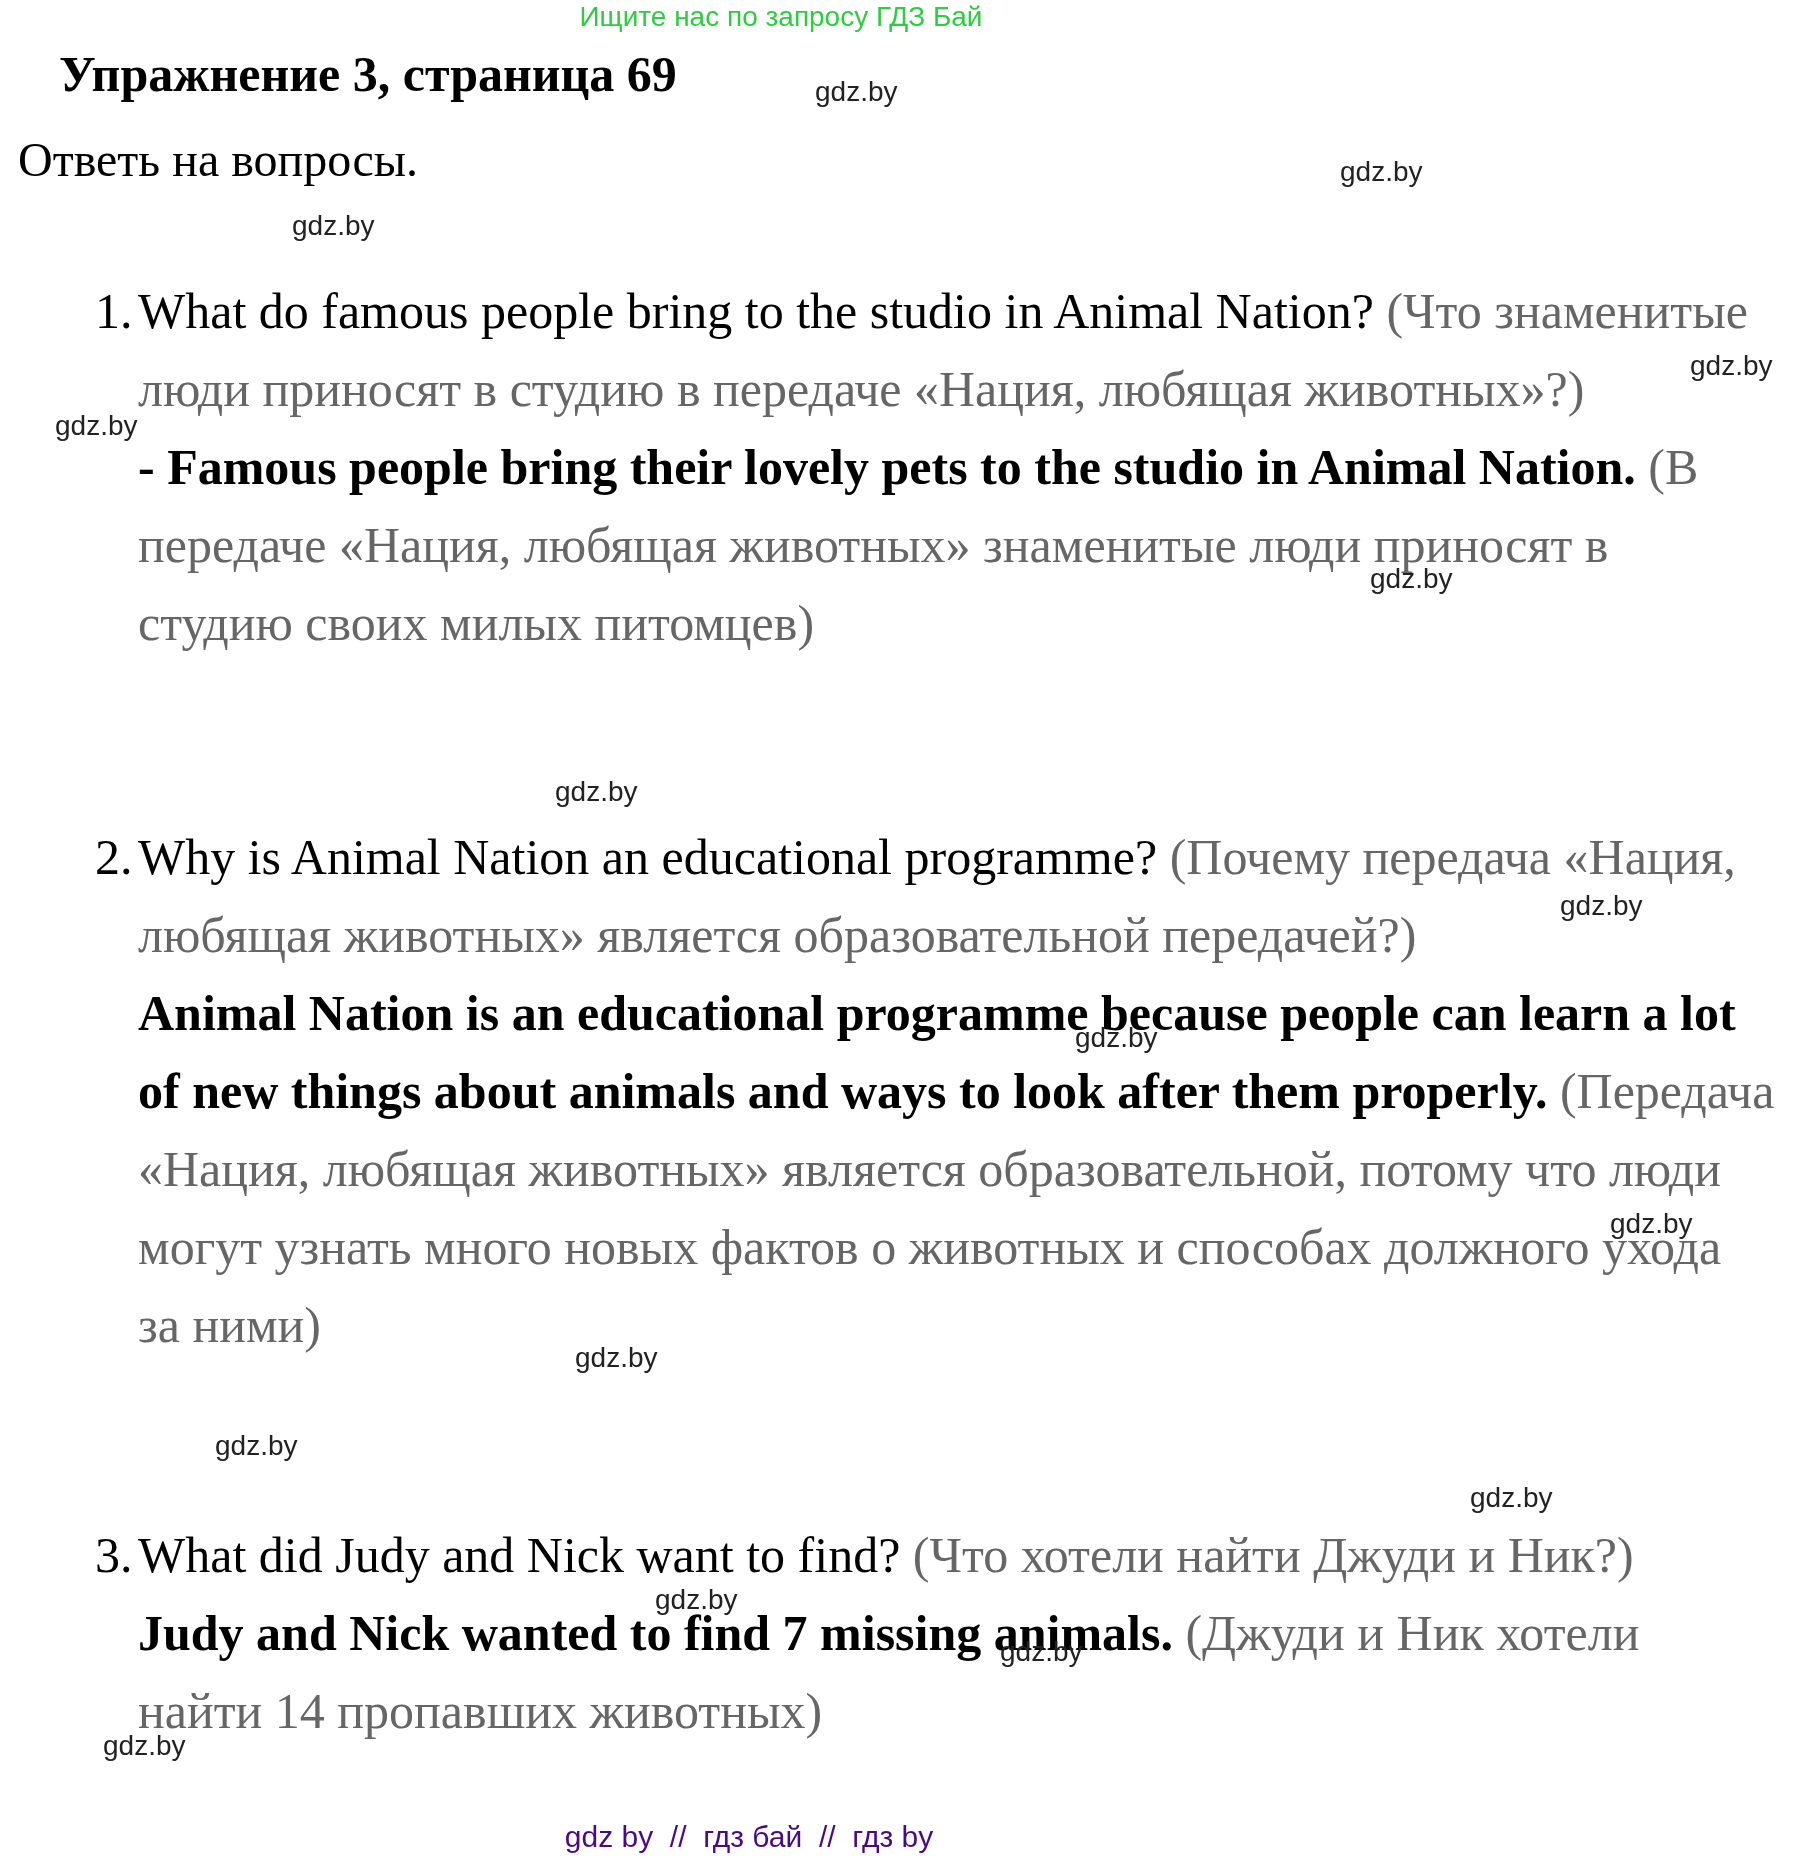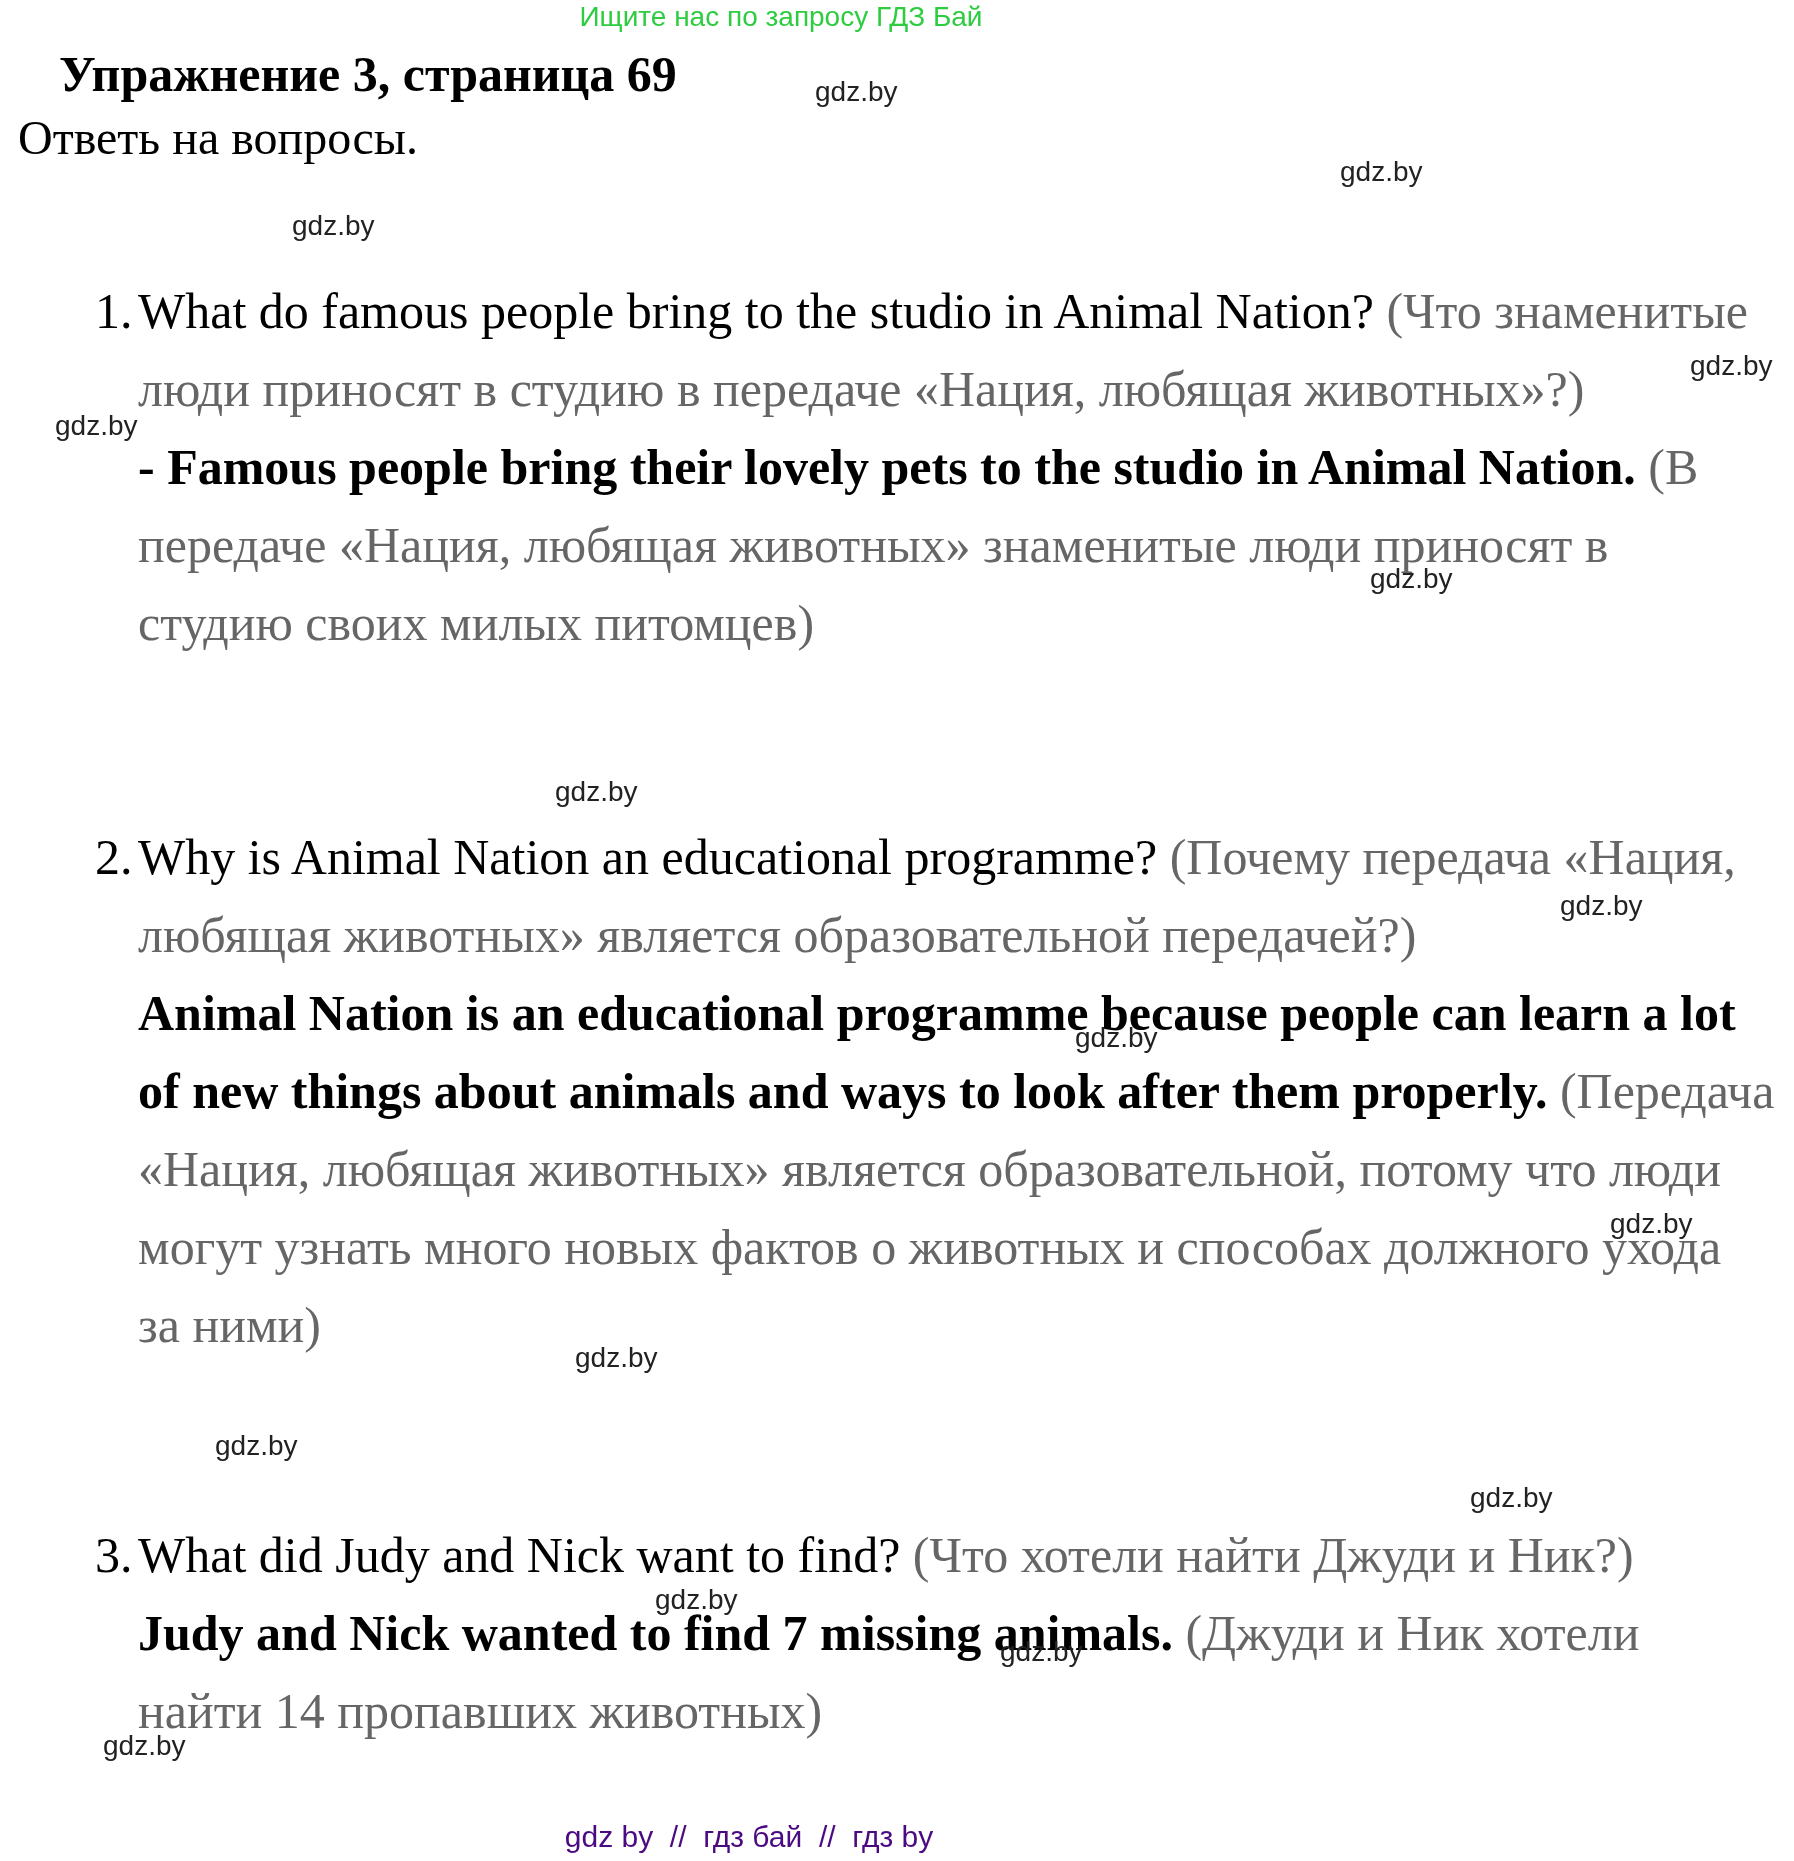--- a/index.html
+++ b/index.html
@@ -1,19 +1,19 @@
 <!DOCTYPE html>
 <html><head>
 <meta charset="utf-8">
 <style>
   html, body { margin: 0; padding: 0; background: #ffffff; }
   body { width: 1794px; height: 1861px; position: relative; overflow: hidden; font-family: "Liberation Serif", serif; color: #000; }
   .banner { position: absolute; top: 0; left: 0; width: 1562px; text-align: center; font-family: "Liberation Sans", sans-serif; font-size: 28px; color: #2ecc40; line-height: 34px; }
   .title { position: absolute; left: 22px; top: 44px; font-size: 50px; font-weight: bold; line-height: 60px; margin-left: 37px; }
-  .subtitle { position: absolute; left: 18px; top: 108px; font-size: 48px; line-height: 60px; }
+  .subtitle { position: absolute; left: 18px; top: 130px; font-size: 48px; line-height: 60px; }
   .q { position: absolute; left: 95px; width: 1680px; font-size: 50px; line-height: 78px; }
   .q .num { position: absolute; left: 0; top: 0; }
   .q .body { margin-left: 43px; }
   .ru { color: #666666; }
   .ans { font-weight: bold; }
   .wm { position: absolute; font-family: "Liberation Sans", sans-serif; font-size: 28px; color: #222; }
   .footer { position: absolute; left: 0; width: 1498px; top: 1820px; text-align: center; font-family: "Liberation Sans", sans-serif; font-size: 30px; color: #4b0a82; }
 </style>
 </head>
 <body>

